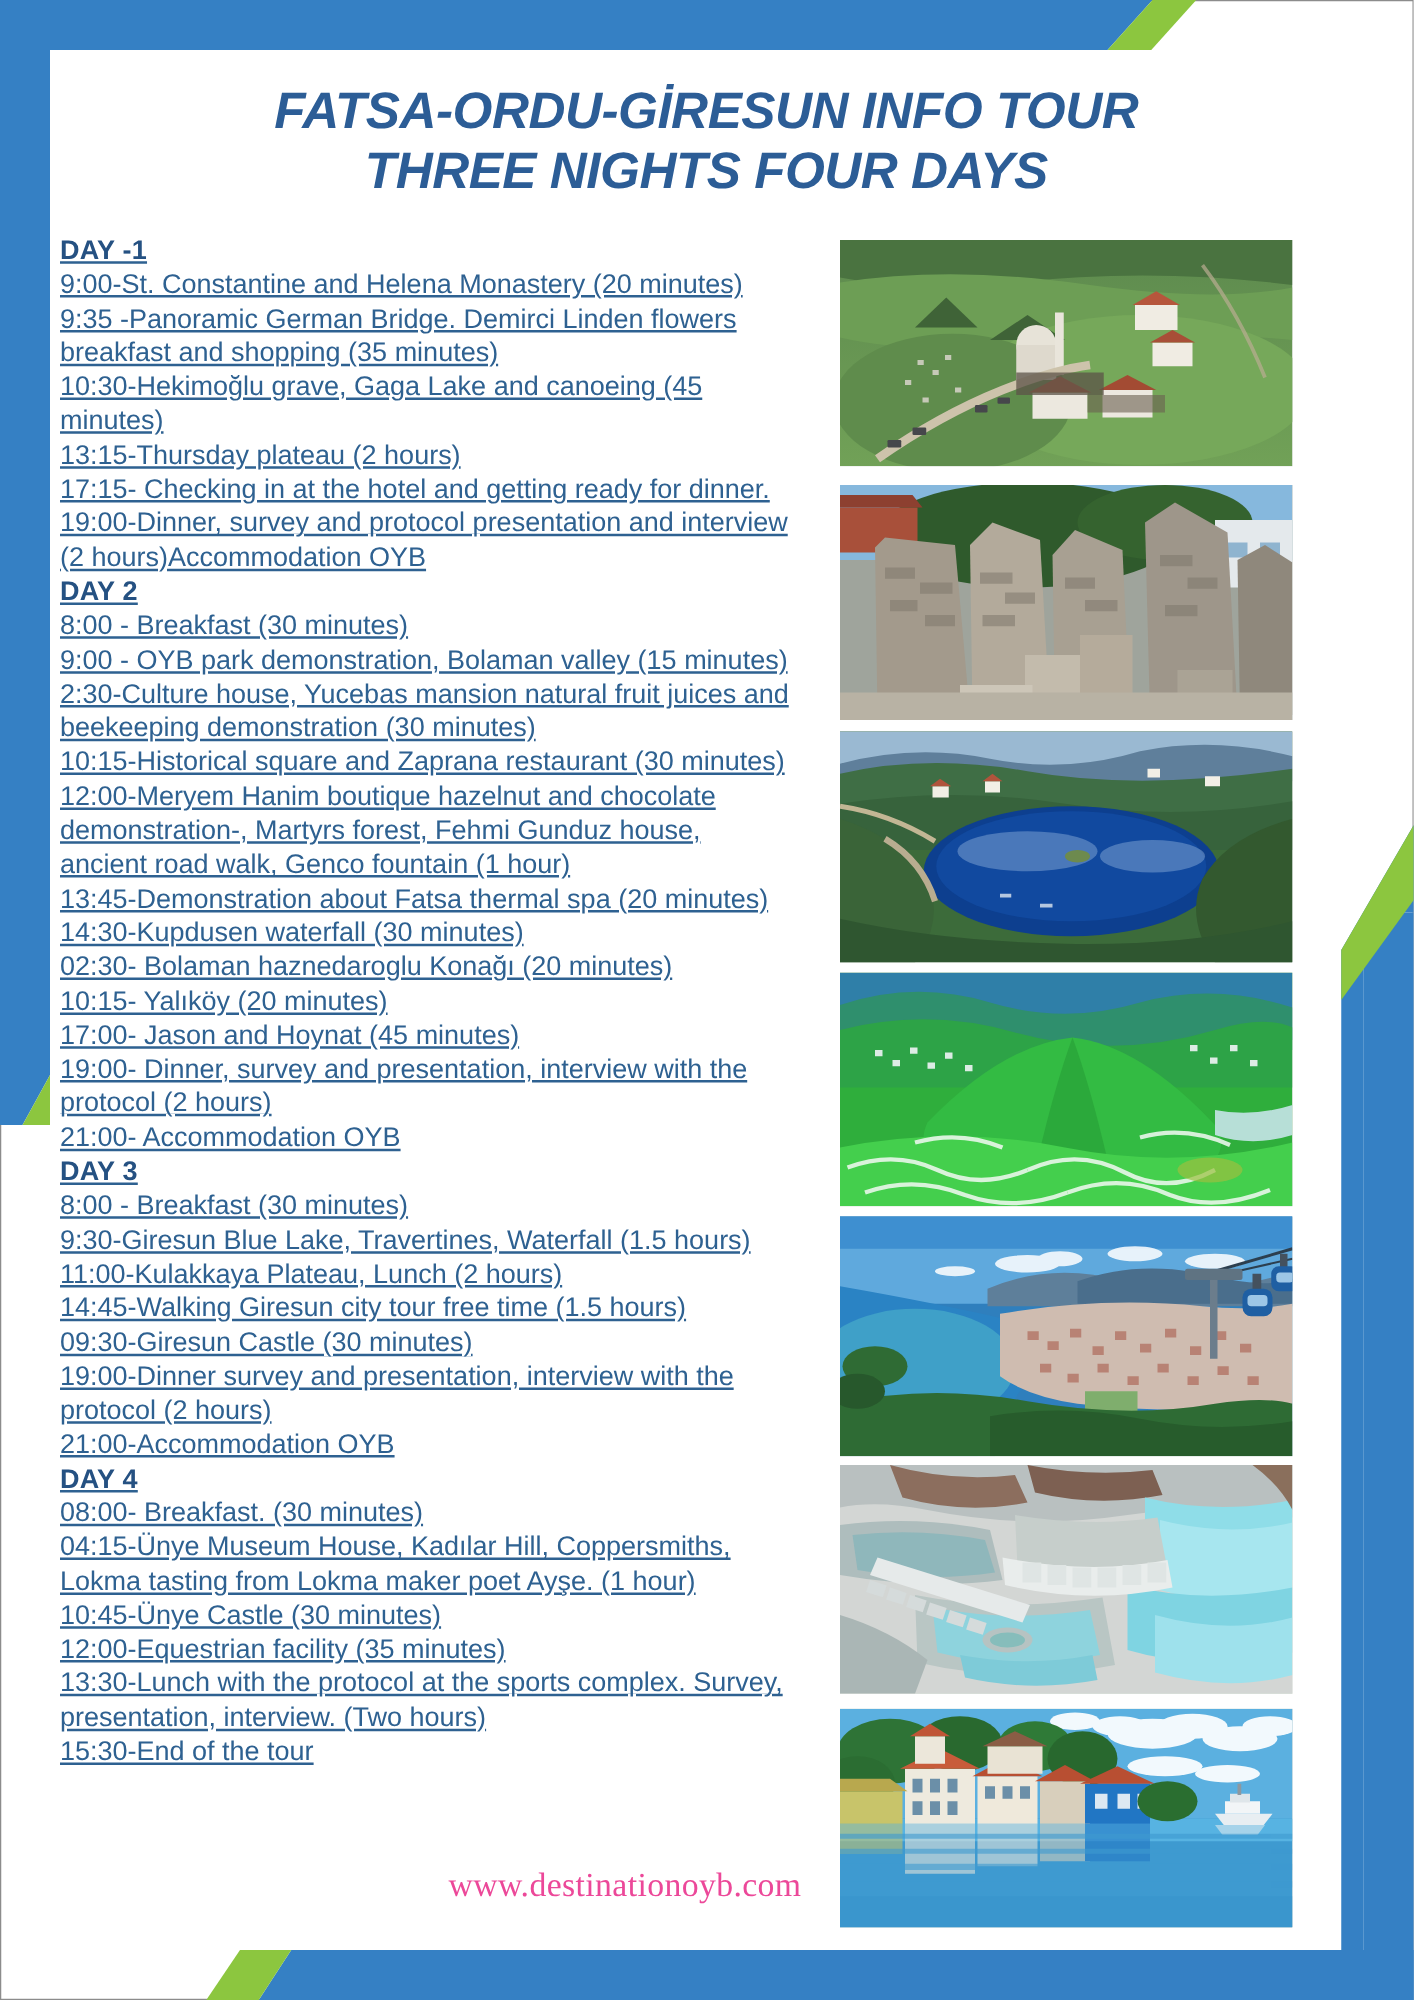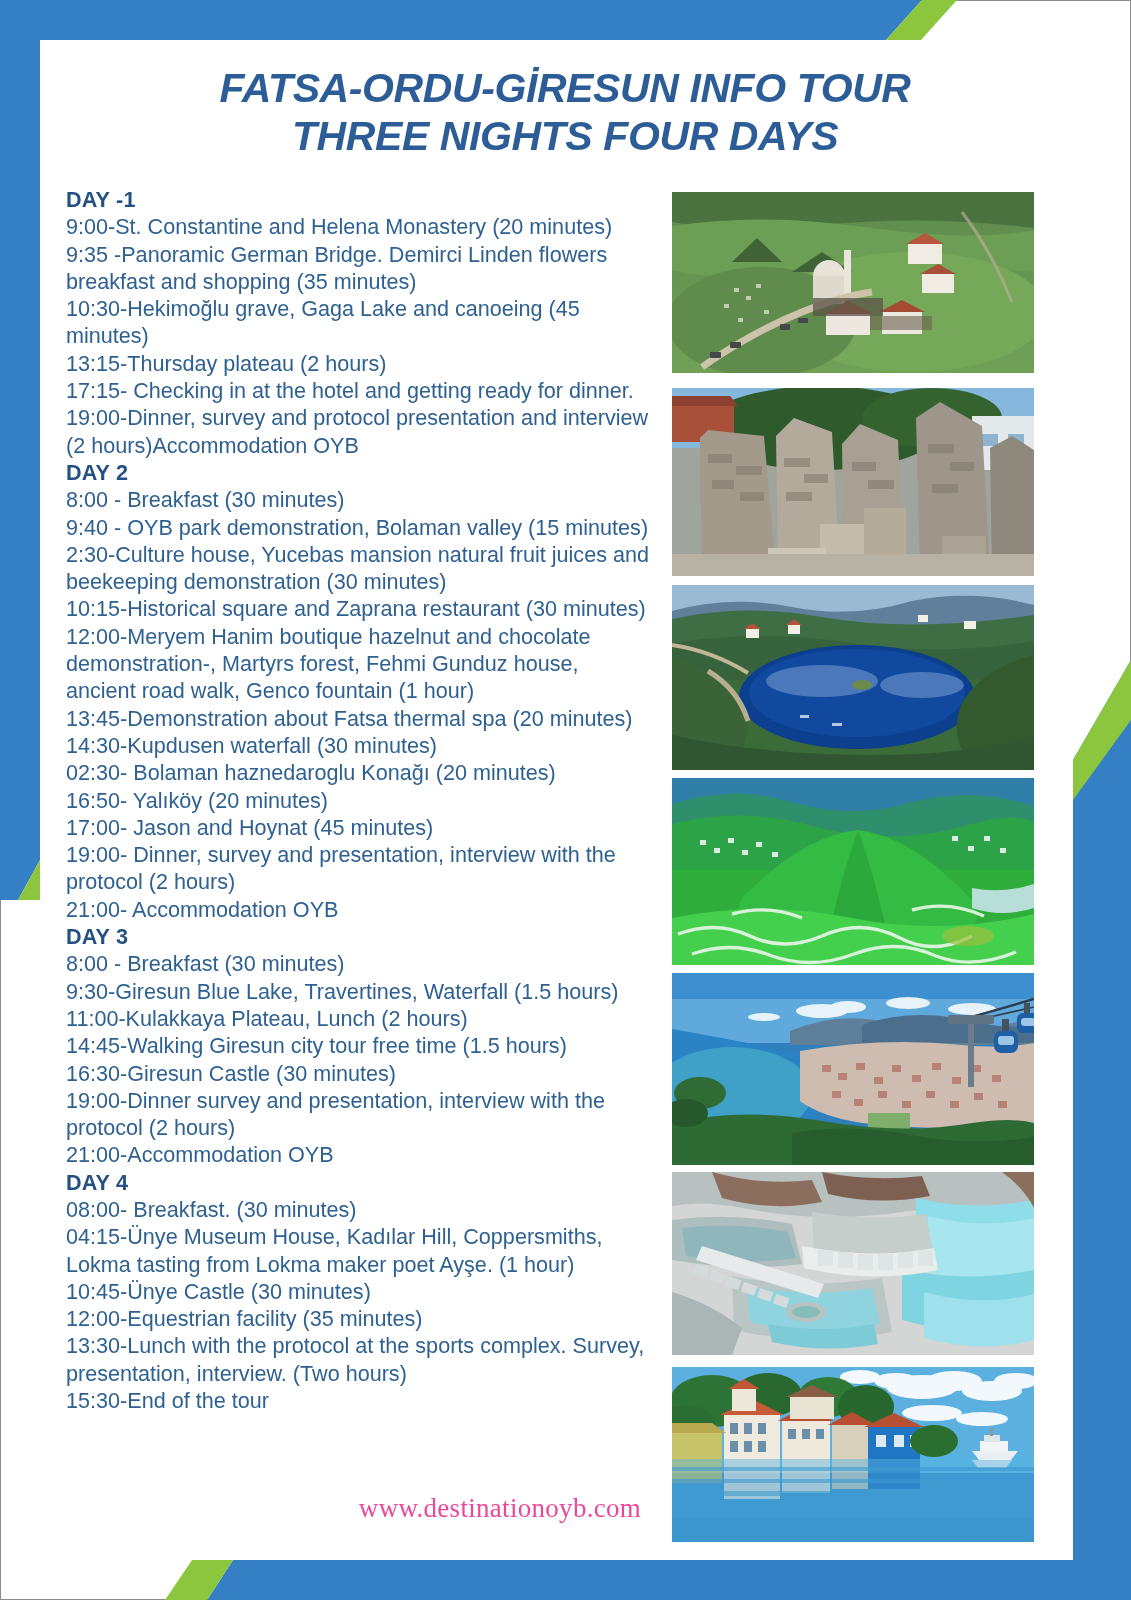--- a/index.html
+++ b/index.html
@@ -33,24 +33,25 @@
     color:#2c5d96;
     font-size:41px;
     line-height:48px;
     letter-spacing:-0.4px;
     white-space:nowrap;
   }
 
   
   .itinerary {
     position:absolute;
-    left:66px; top:186px; width:586px;
+    left:48px; top:186px; width:586px;
     color:#2e6191;
     font-size:21.6px;
     line-height:27.3px;
+    text-decoration:underline;
   }
   .day-head {
     font-weight:bold;
     color:#255182;
     font-size:21.6px;
     line-height:27.3px;
     letter-spacing:0.2px;
   }
   .entry { font-size:21.6px; line-height:27.3px; }
 
@@ -106,37 +107,37 @@
   <div class="itinerary" id="itinerary">
       <div class="day-head">DAY -1</div>
       <div class="entry">9:00-St. Constantine and Helena Monastery (20 minutes)</div>
       <div class="entry">9:35 -Panoramic German Bridge. Demirci Linden flowers breakfast and shopping (35 minutes)</div>
       <div class="entry">10:30-Hekimoğlu grave, Gaga Lake and canoeing (45 minutes)</div>
       <div class="entry">13:15-Thursday plateau (2 hours)</div>
       <div class="entry">17:15- Checking in at the hotel and getting ready for dinner.</div>
       <div class="entry">19:00-Dinner, survey and protocol presentation and interview (2 hours)Accommodation OYB</div>
       <div class="day-head">DAY 2</div>
       <div class="entry">8:00 - Breakfast (30 minutes)</div>
-      <div class="entry">9:40 - OYB park demonstration, Bolaman valley (15 minutes)</div>
+      <div class="entry">9:00 - OYB park demonstration, Bolaman valley (15 minutes)</div>
       <div class="entry">2:30-Culture house, Yucebas mansion natural fruit juices and beekeeping demonstration (30 minutes)</div>
       <div class="entry">10:15-Historical square and Zaprana restaurant (30 minutes)</div>
       <div class="entry">12:00-Meryem Hanim boutique hazelnut and chocolate demonstration-, Martyrs forest, Fehmi Gunduz house, ancient road walk, Genco fountain (1 hour)</div>
       <div class="entry">13:45-Demonstration about Fatsa thermal spa (20 minutes)</div>
       <div class="entry">14:30-Kupdusen waterfall (30 minutes)</div>
       <div class="entry">02:30- Bolaman haznedaroglu Konağı (20 minutes)</div>
-      <div class="entry">16:50- Yalıköy (20 minutes)</div>
+      <div class="entry">10:15- Yalıköy (20 minutes)</div>
       <div class="entry">17:00- Jason and Hoynat (45 minutes)</div>
       <div class="entry">19:00- Dinner, survey and presentation, interview with the protocol (2 hours)</div>
       <div class="entry">21:00- Accommodation OYB</div>
       <div class="day-head">DAY 3</div>
       <div class="entry">8:00 - Breakfast (30 minutes)</div>
       <div class="entry">9:30-Giresun Blue Lake, Travertines, Waterfall (1.5 hours)</div>
       <div class="entry">11:00-Kulakkaya Plateau, Lunch (2 hours)</div>
       <div class="entry">14:45-Walking Giresun city tour free time (1.5 hours)</div>
-      <div class="entry">16:30-Giresun Castle (30 minutes)</div>
+      <div class="entry">09:30-Giresun Castle (30 minutes)</div>
       <div class="entry">19:00-Dinner survey and presentation, interview with the protocol (2 hours)</div>
       <div class="entry">21:00-Accommodation OYB</div>
       <div class="day-head">DAY 4</div>
       <div class="entry">08:00- Breakfast. (30 minutes)</div>
       <div class="entry">04:15-Ünye Museum House, Kadılar Hill, Coppersmiths, Lokma tasting from Lokma maker poet Ayşe. (1 hour)</div>
       <div class="entry">10:45-Ünye Castle (30 minutes)</div>
       <div class="entry">12:00-Equestrian facility (35 minutes)</div>
       <div class="entry">13:30-Lunch with the protocol at the sports complex. Survey, presentation, interview. (Two hours)</div>
       <div class="entry">15:30-End of the tour</div>
     </div>

